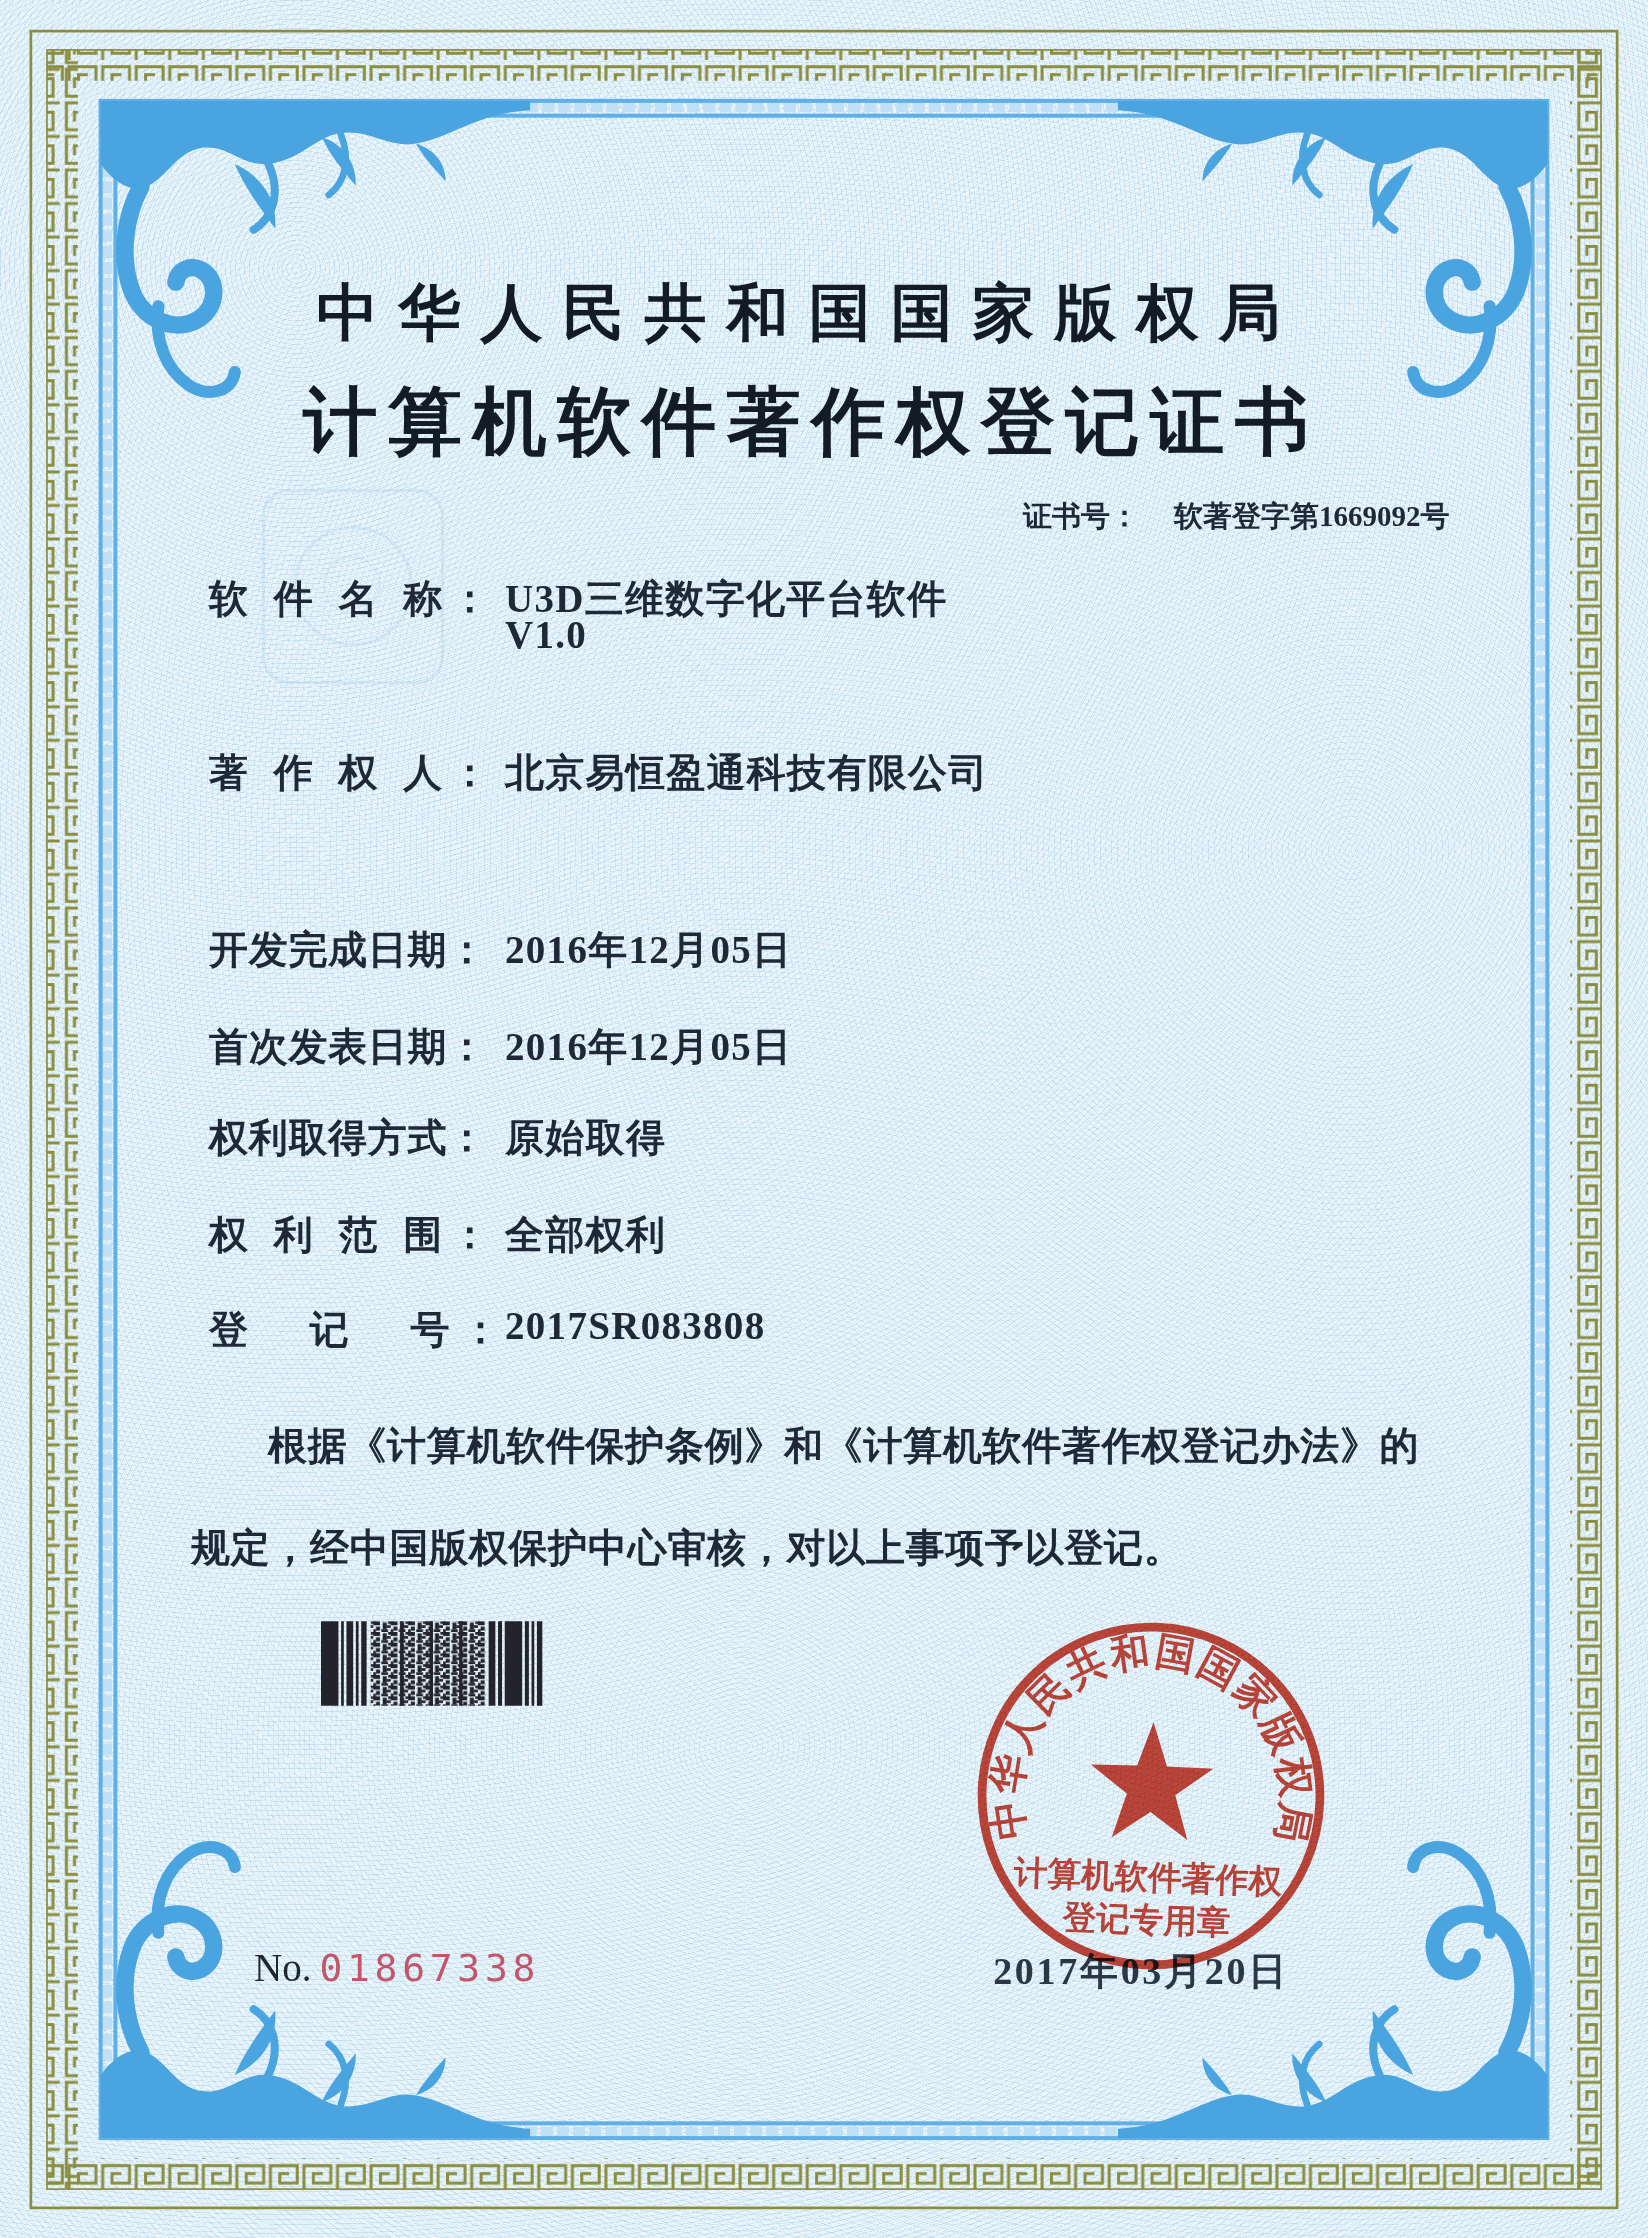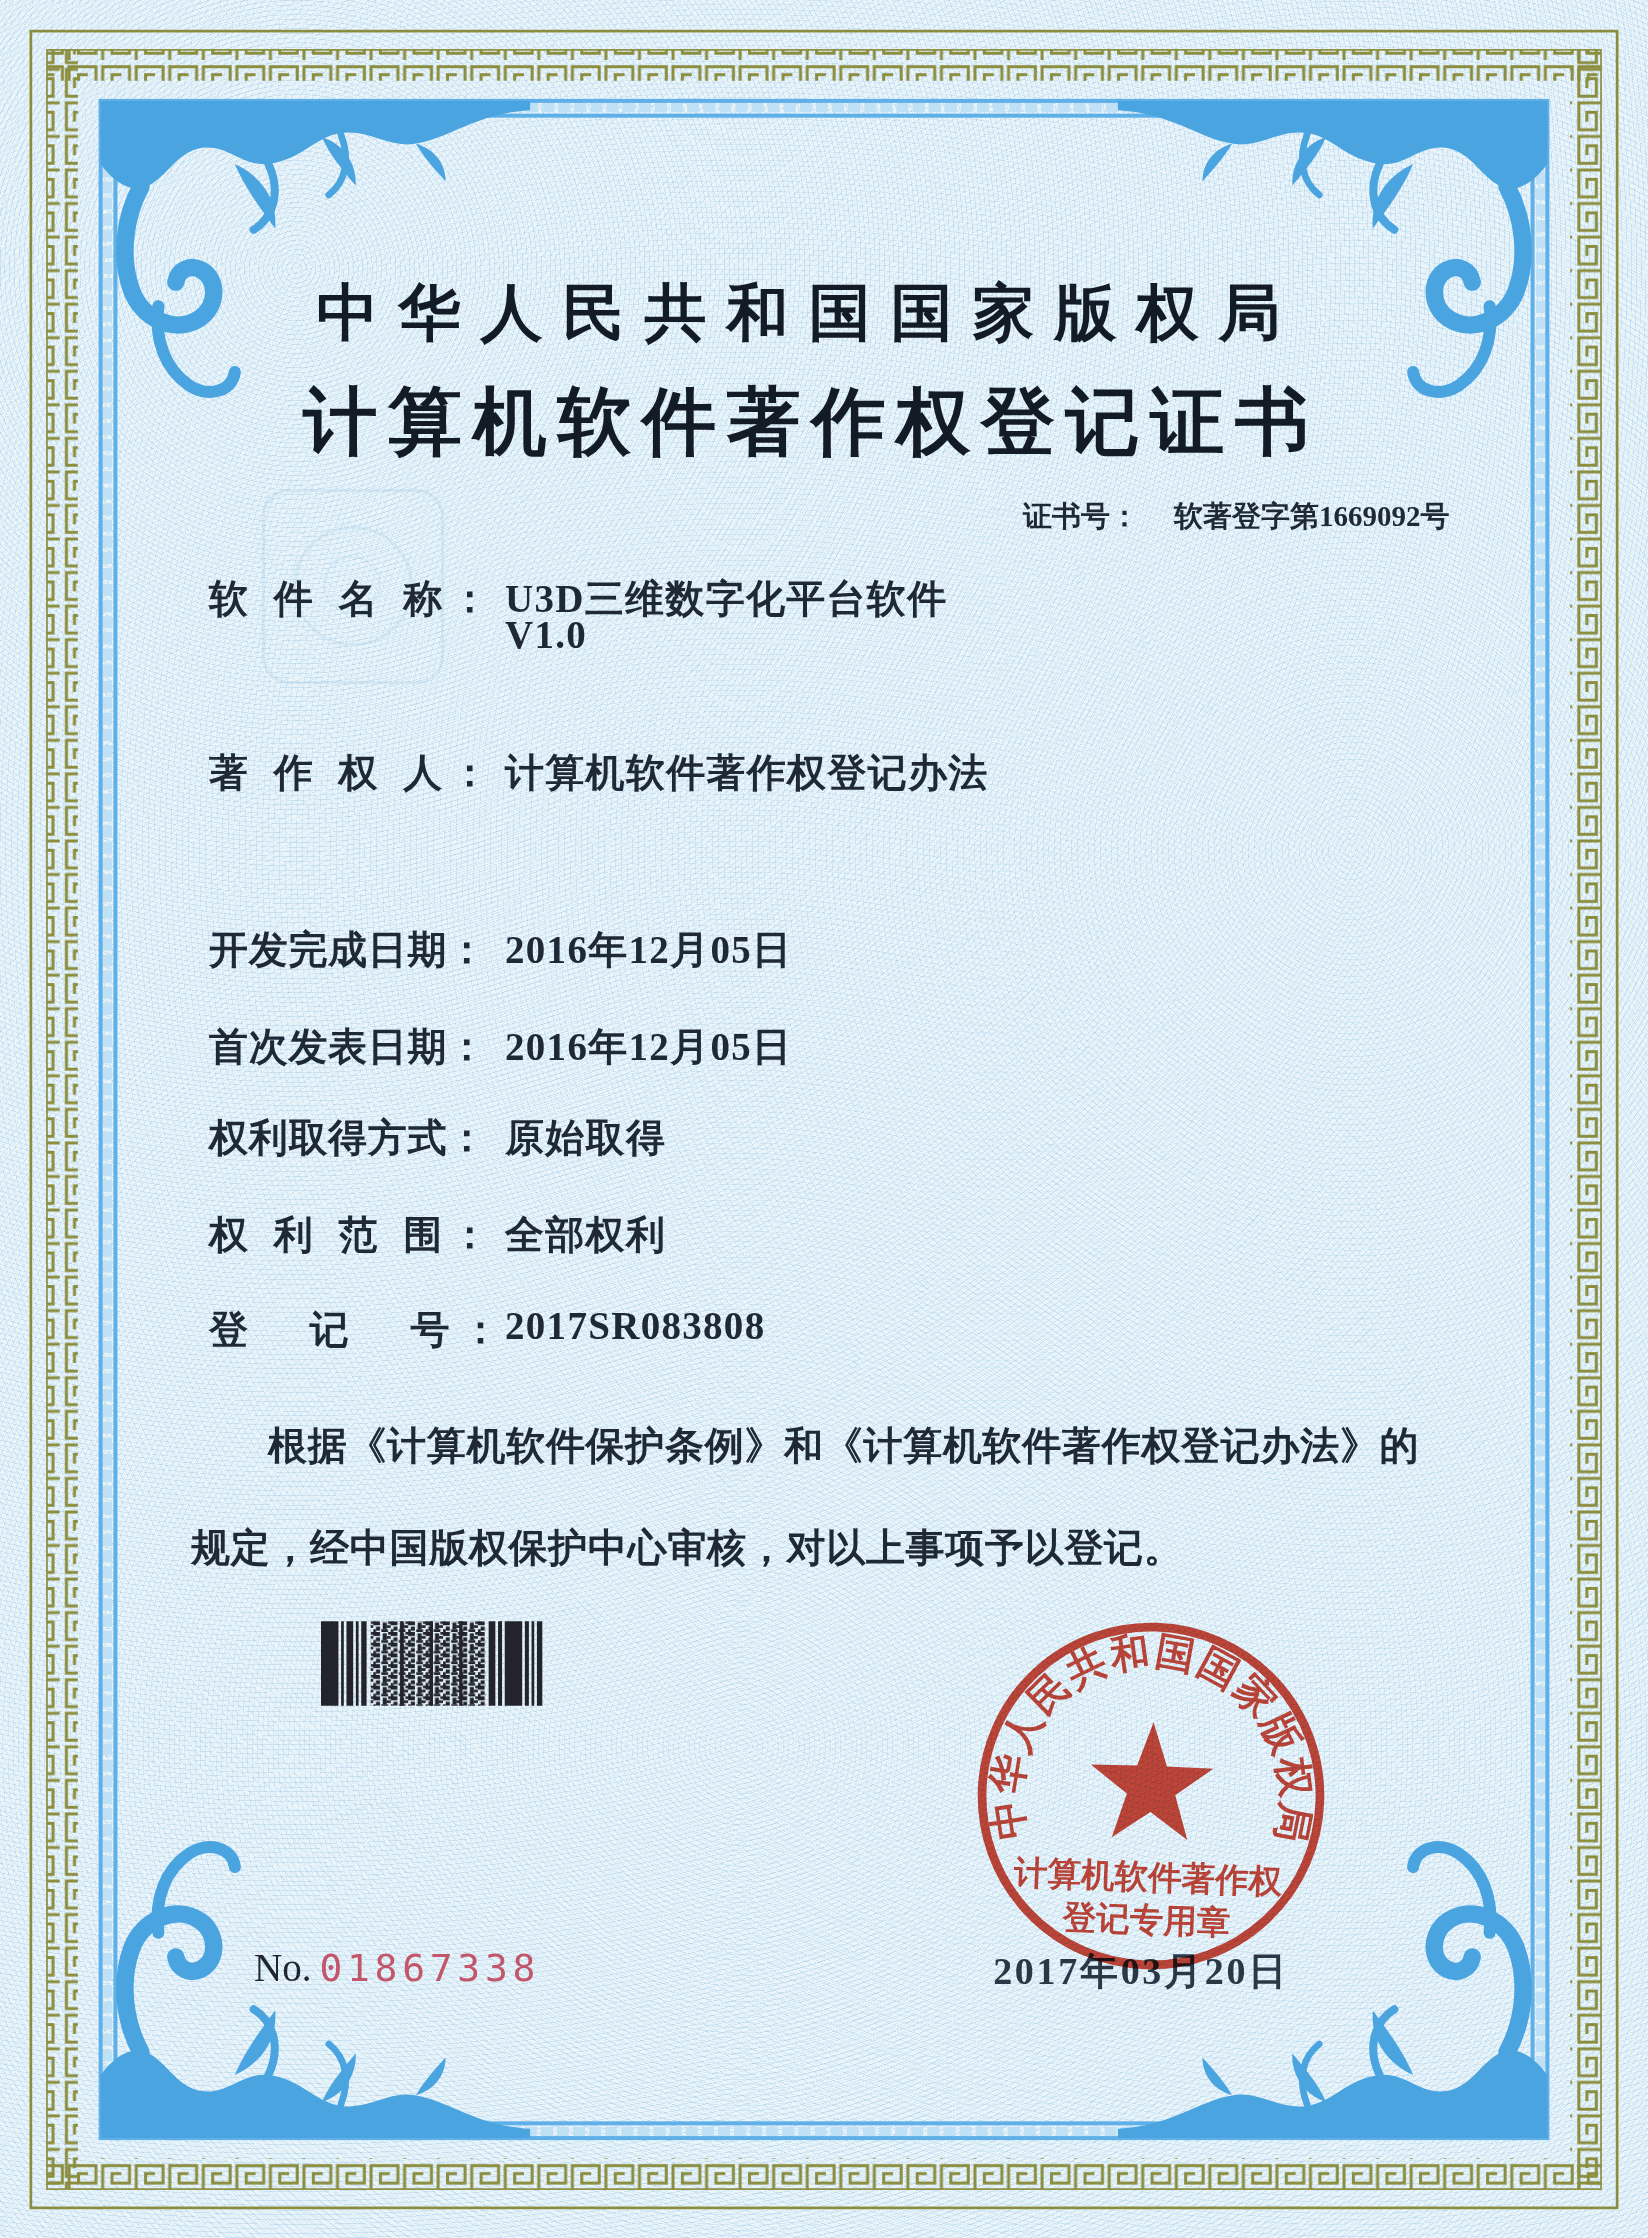--- a/index.html
+++ b/index.html
@@ -120,21 +120,21 @@
 
   <div class="abs certno-row">
     <span>证书号：</span><span class="certno-value">软著登字第1669092号</span>
   </div>
 
   <div class="abs field-label ls-a" style="top:572px;">软 件 名 称：</div>
   <div class="abs field-value" style="top:572px;">U3D三维数字化平台软件</div>
   <div class="abs field-value" style="top:612px;">V1.0</div>
 
   <div class="abs field-label ls-a" style="top:746px;">著 作 权 人：</div>
-  <div class="abs field-value" style="top:746px;">计算机软件著作权登记办法</div>
+  <div class="abs field-value" style="top:746px;">北京易恒盈通科技有限公司</div>
 
   <div class="abs field-label" style="top:923px;">开发完成日期：</div>
   <div class="abs field-value" style="top:923px;">2016年12月05日</div>
 
   <div class="abs field-label" style="top:1020px;">首次发表日期：</div>
   <div class="abs field-value" style="top:1020px;">2016年12月05日</div>
 
   <div class="abs field-label" style="top:1111px;">权利取得方式：</div>
   <div class="abs field-value" style="top:1111px;">原始取得</div>
 

